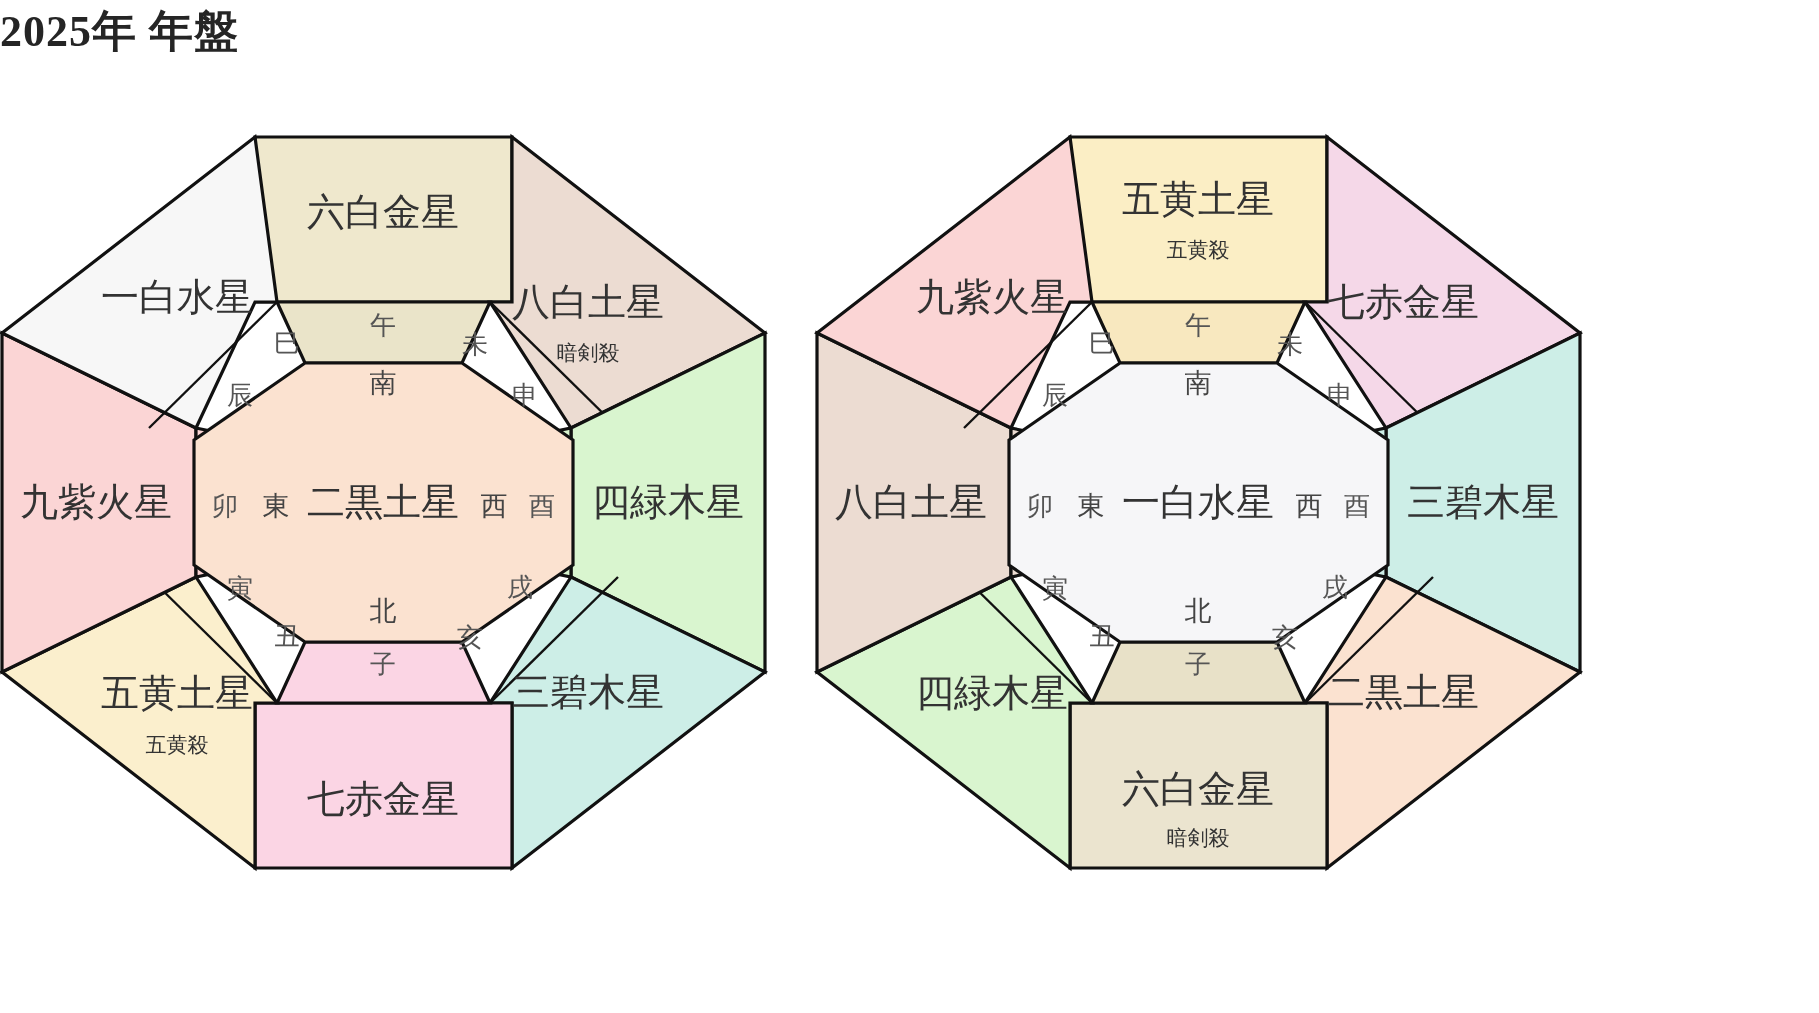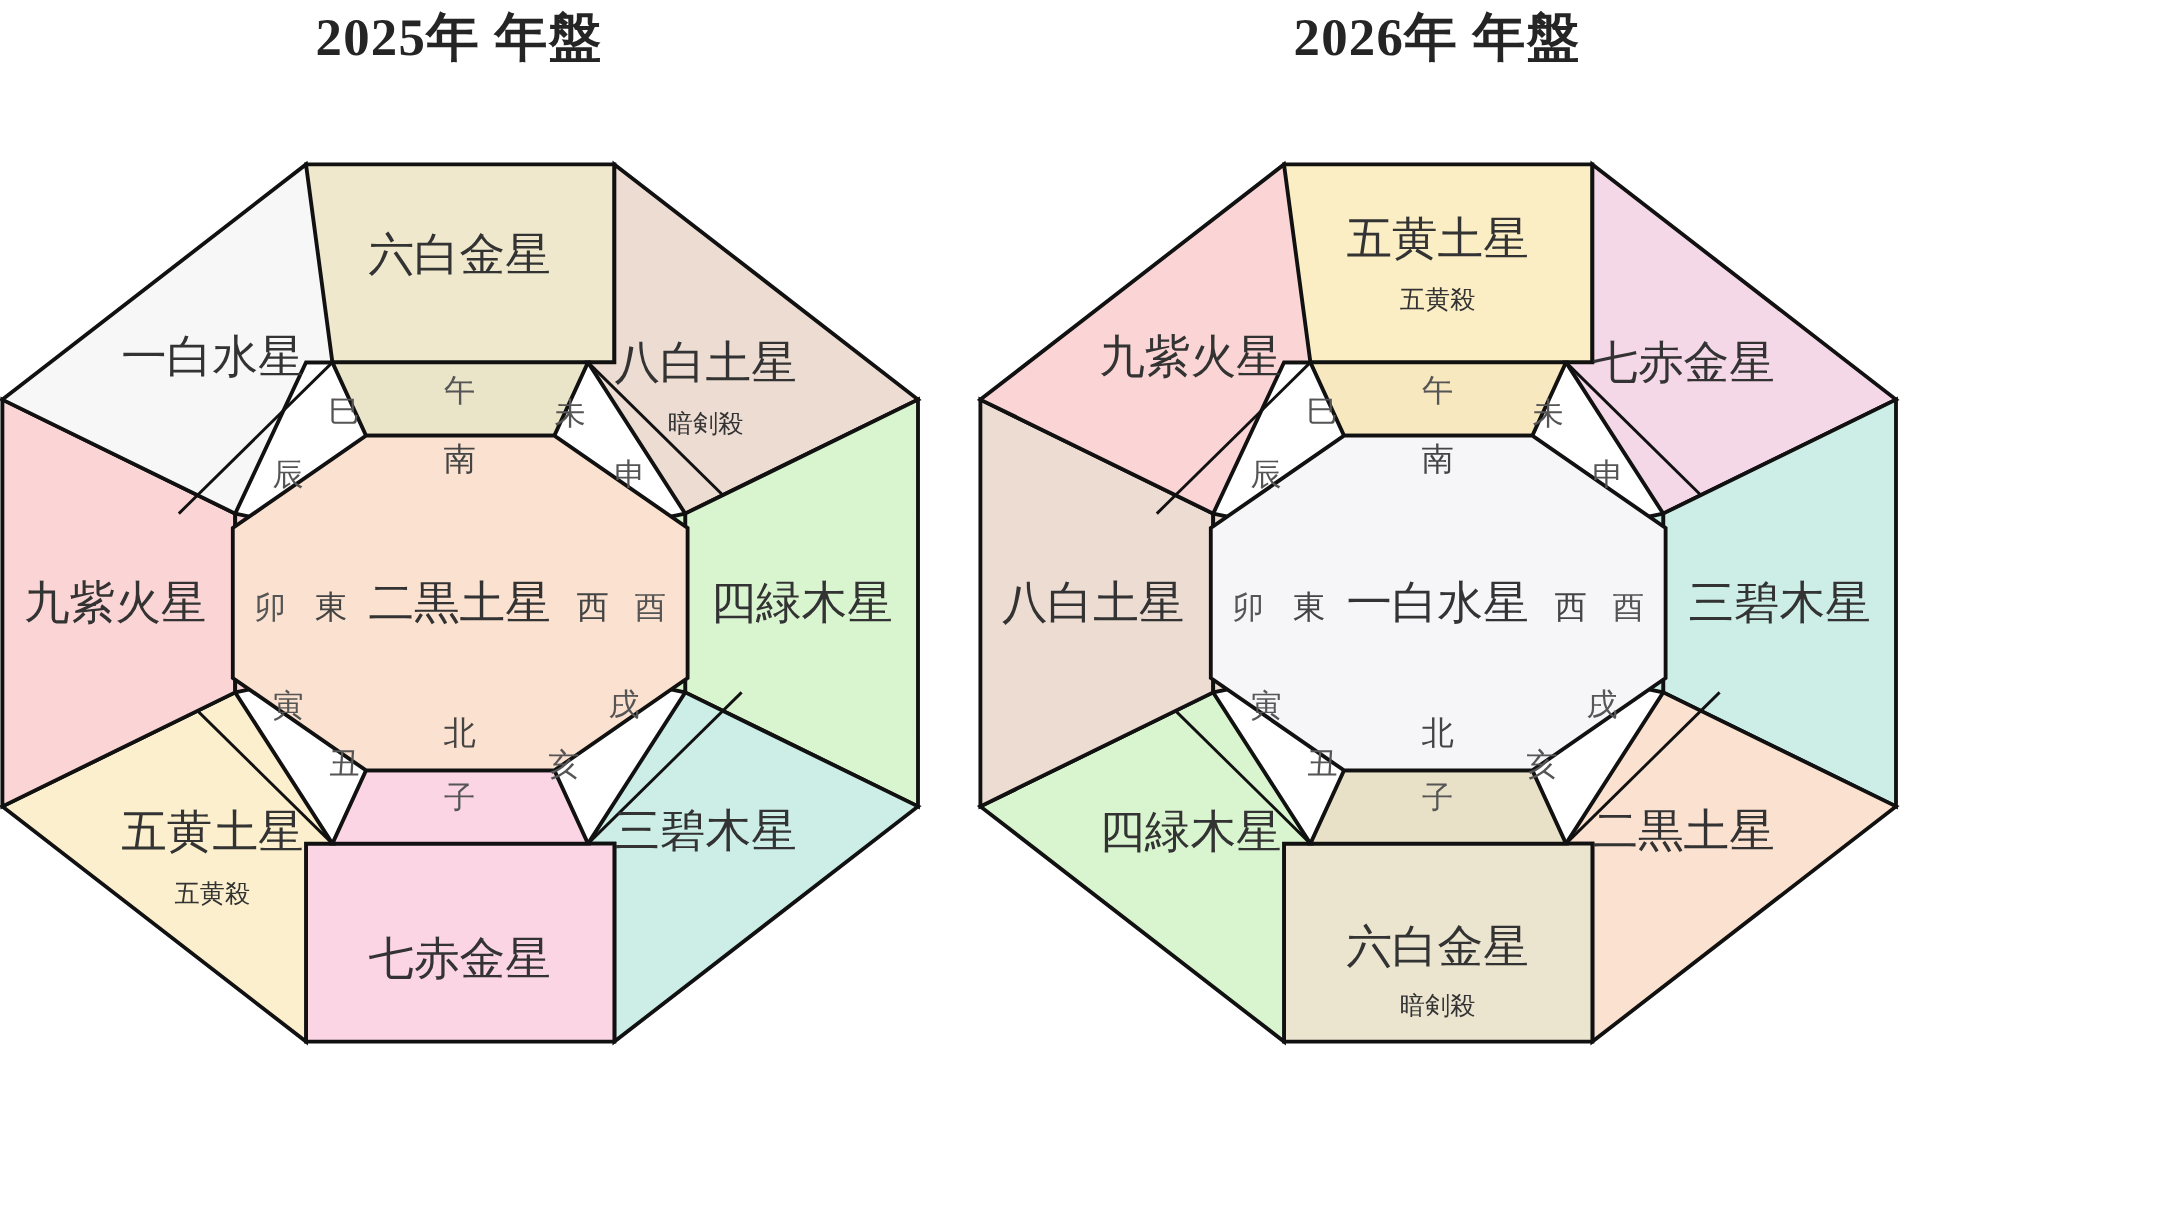--- a/index.html
+++ b/index.html
@@ -7,21 +7,21 @@
     width:1819px;height:1013px;
     font-family:"Liberation Serif","DejaVu Serif",serif;
     overflow:hidden;
   }
   .page{position:relative;width:1819px;height:1013px;background:#fff;}
   .chart-wrap{position:absolute;top:0;}
   #chart-2025{left:0;width:890px;height:1013px;}
   #chart-2026{left:815px;width:890px;height:1013px;}
   .chart-title{
     position:absolute;top:2px;left:0;width:765px;
-    text-align:center;
+    text-align:left;
     font-family:"Liberation Serif","DejaVu Serif",serif;
     font-weight:700;
     font-size:44px;
     letter-spacing:1px;
     color:#252525;
     white-space:nowrap;
   }
   svg{position:absolute;top:0;left:0;overflow:visible;}
   .seg{stroke:#111111;stroke-width:3.2;stroke-linejoin:miter;}
   .seg-thin{stroke:#111111;stroke-width:2.4;stroke-linejoin:miter;}
@@ -110,21 +110,20 @@
 
       <text class="zodiac-label" x="520" y="596" text-anchor="middle">戌</text>
       <text class="zodiac-label" x="470" y="646" text-anchor="middle">亥</text>
 
       <text class="zodiac-label" x="240" y="597" text-anchor="middle">寅</text>
       <text class="zodiac-label" x="287" y="645" text-anchor="middle">丑</text>
     </svg>
   </div>
 
   <div class="chart-wrap" id="chart-2026">
-    <div class="chart-title">2026年 年盤</div>
 
     <svg width="890" height="1013" viewBox="0 0 890 1013">
 
       <polygon class="seg" points="255,137 512,137 512,302 255,302" fill="#fbeec5"></polygon>
       <polygon class="seg" points="277,302 490,302 462,363 305,363" fill="#f8e8bf"></polygon>
 
       <polygon class="seg" points="512,137 765,333 571,428 490,302 512,302" fill="#f5d8e8"></polygon>
       <line class="seg-thin" x1="490" y1="302" x2="618" y2="428" stroke="#111"></line>
 
       <polygon class="seg" points="571,428 765,333 765,672 571,577" fill="#cdeee7"></polygon>

